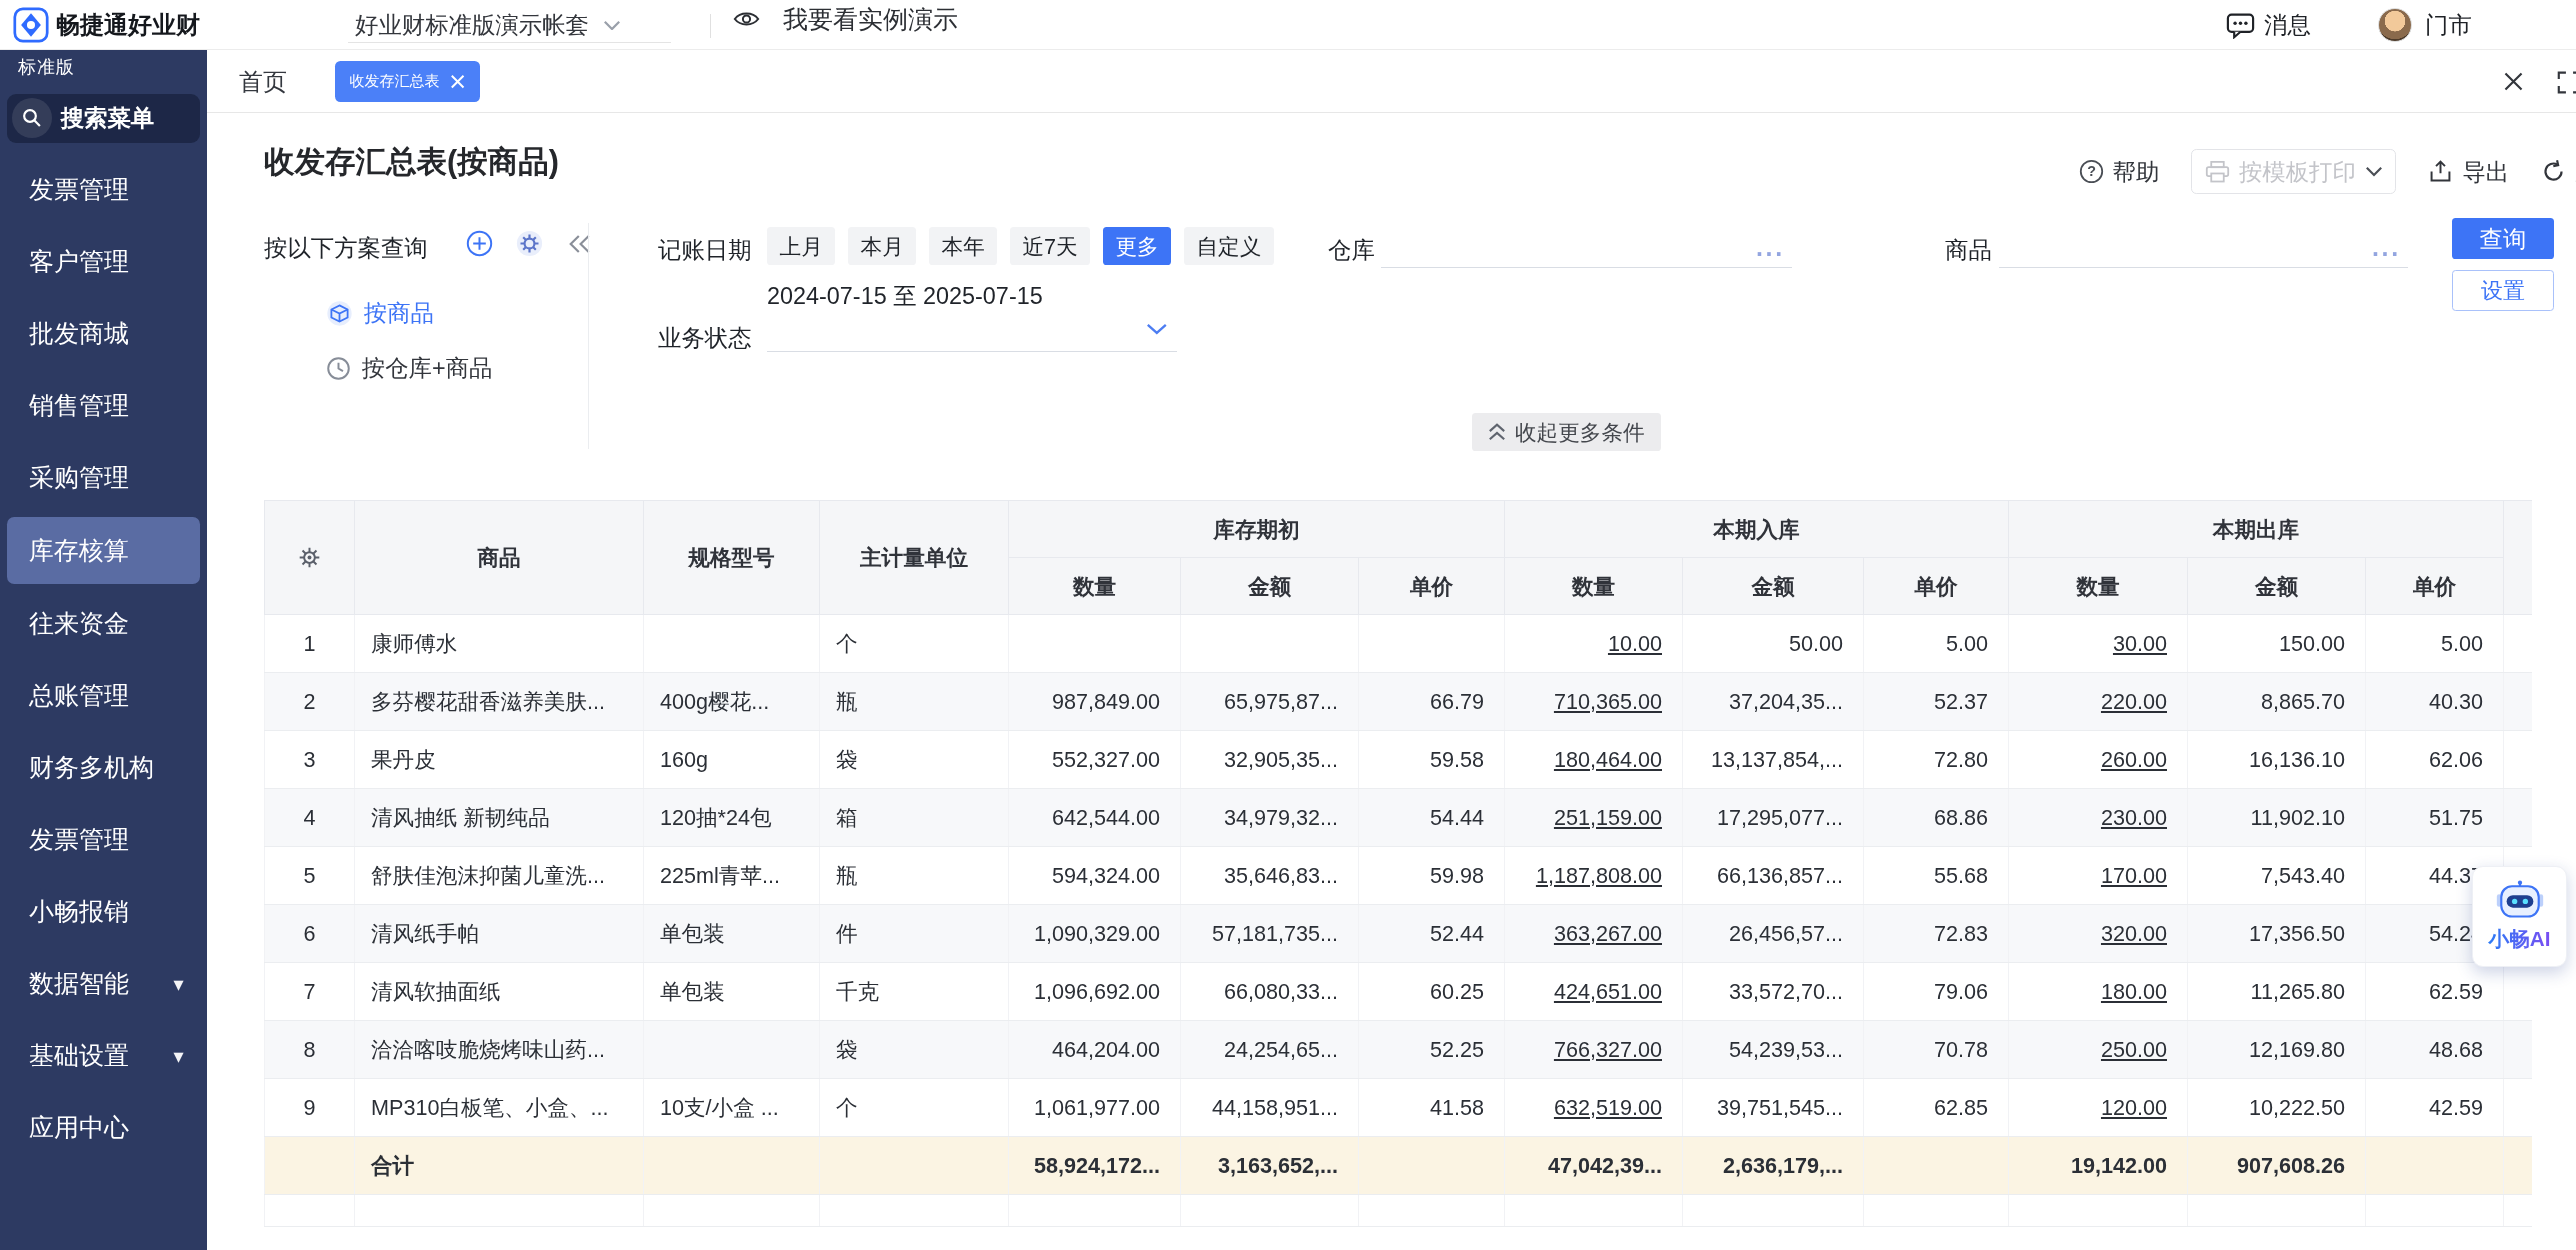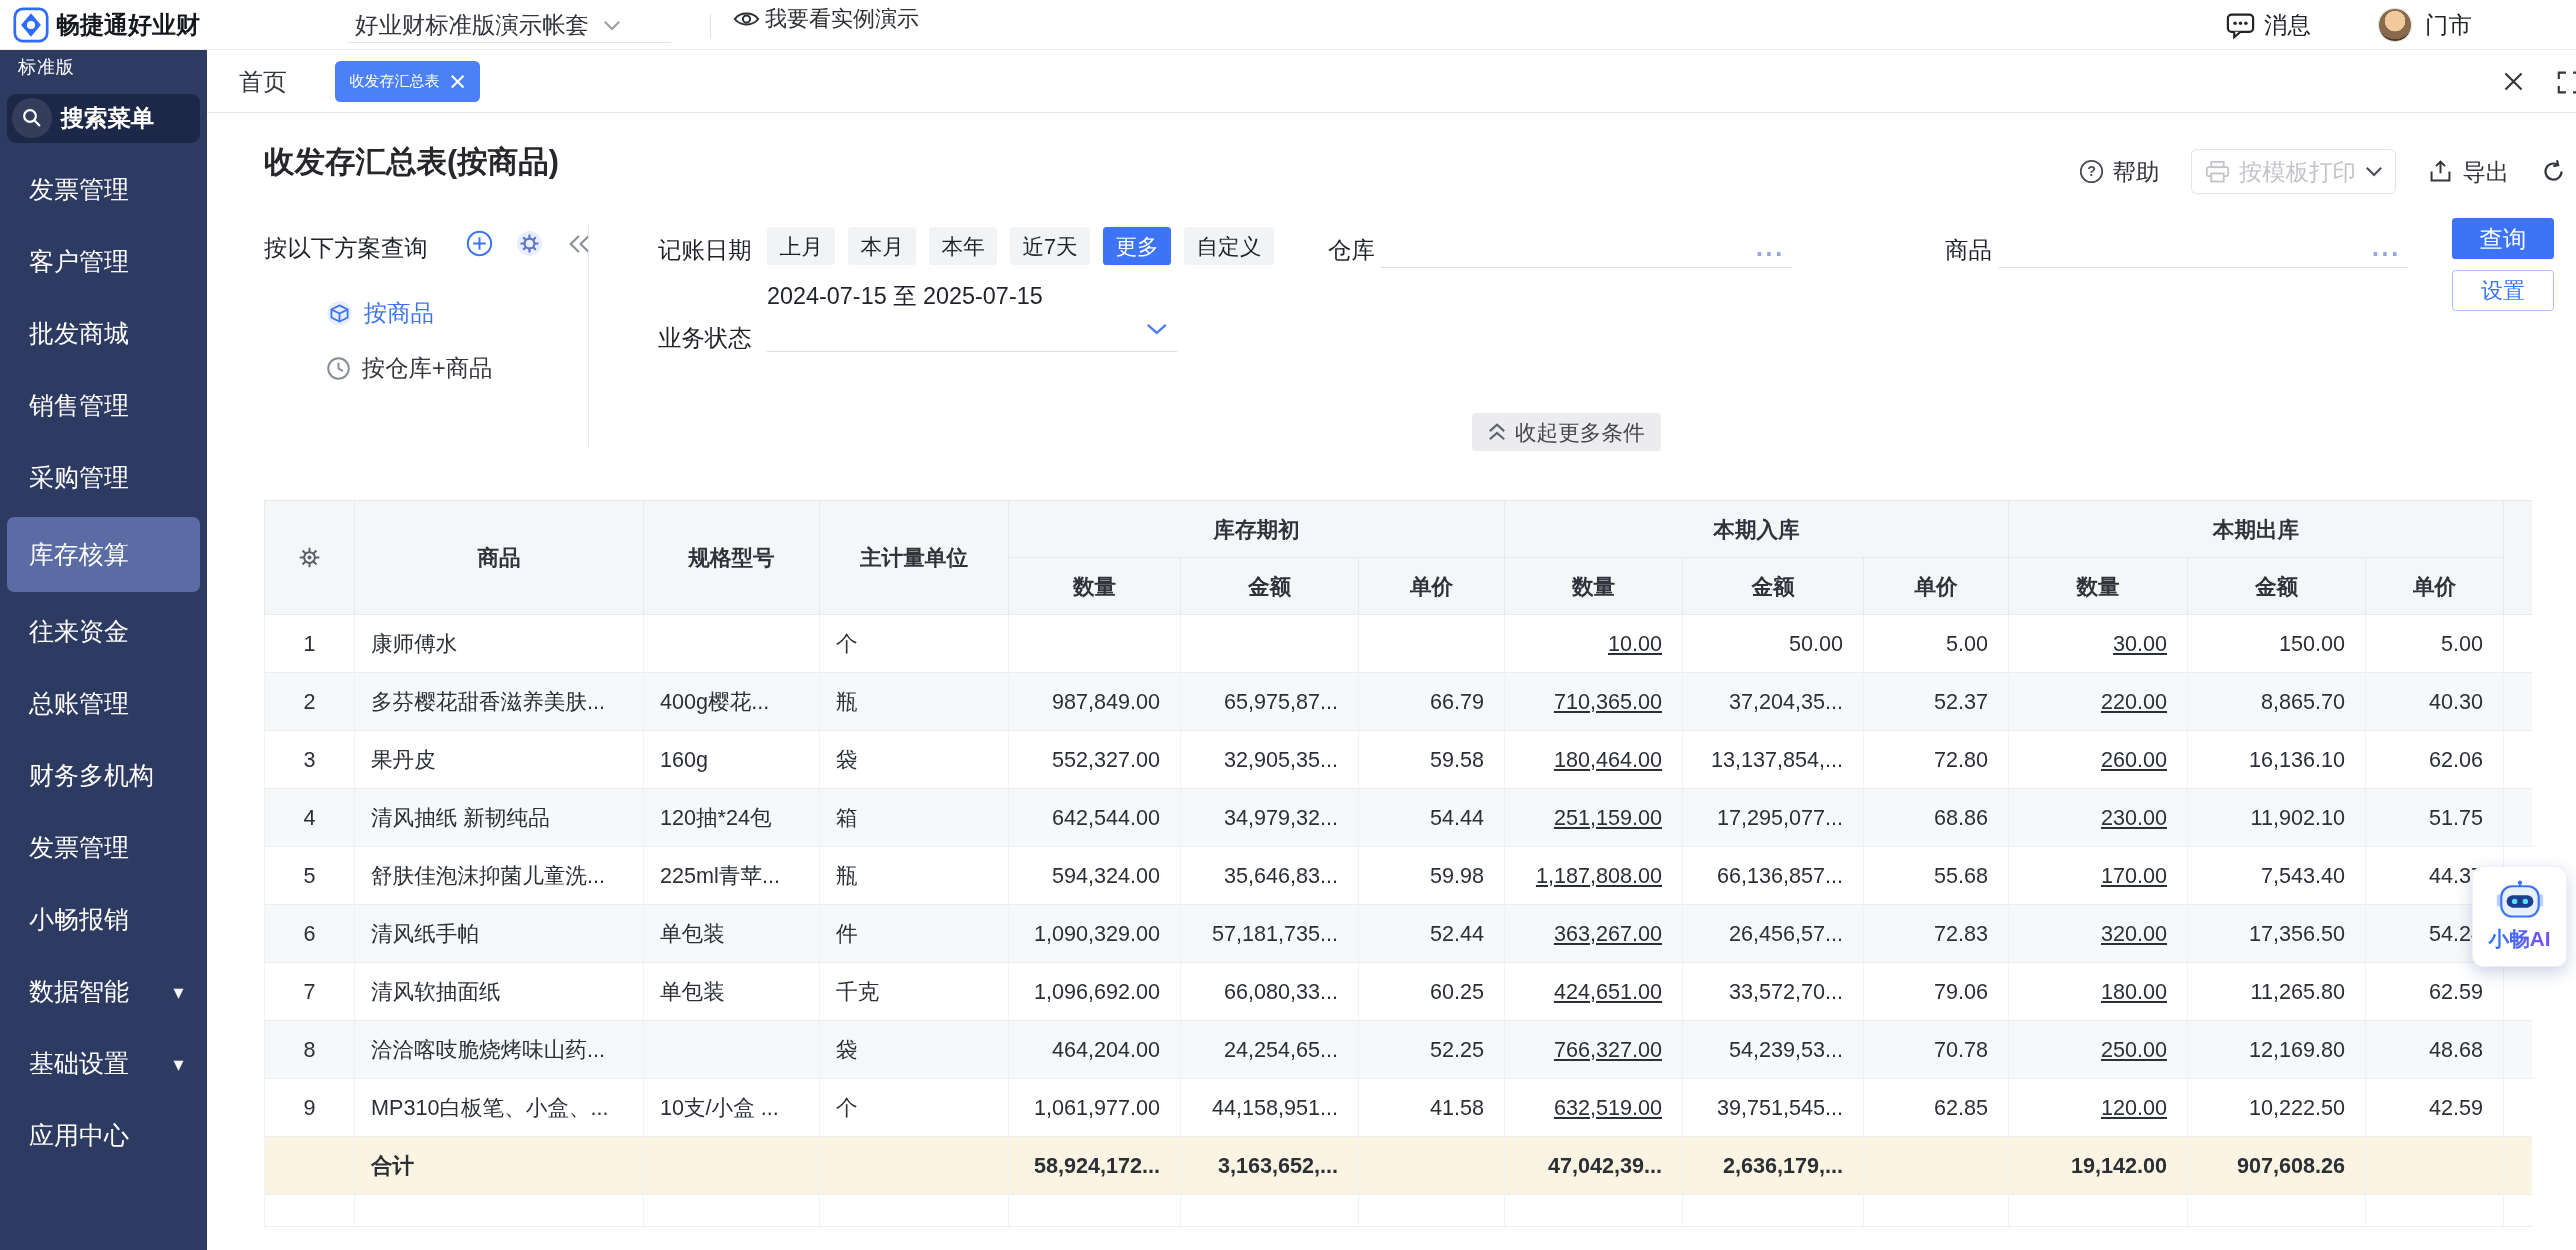--- a/index.html
+++ b/index.html
@@ -7,35 +7,35 @@
   body { font-family:"Liberation Sans","DejaVu Sans",sans-serif; background:#fff; position:relative; overflow:hidden; color:#2b2f36; }
   svg { display:block; }
 
   
   .topbar { position:absolute; left:0; top:0; width:2576px; height:50px; background:#fff; border-bottom:0.9px solid #ececec; z-index:40; }
   .logo-box { position:absolute; left:12.6px; top:7.2px; }
   .logo-text { position:absolute; left:56px; top:0; height:50px; display:flex; align-items:center; font-size:24px; font-weight:700; color:#15181d; }
   .account { position:absolute; left:355px; top:0; height:50px; display:flex; align-items:center; gap:14.4px; font-size:23.4px; color:#33363c; cursor:pointer; }
   .account-underline { position:absolute; left:348px; bottom:6.3px; width:323px; height:0.9px; background:#e4e4e4; }
   .tb-divider { position:absolute; left:710px; top:14.4px; width:0.9px; height:23.4px; background:#e0e0e0; }
-  .demo { position:absolute; left:733px; top:0; height:38px; display:flex; align-items:center; gap:5px; font-size:22px; color:#2c2f34; cursor:pointer; }
+  .demo { position:absolute; left:733px; top:0; height:38px; display:flex; align-items:center; gap:23px; font-size:25px; color:#2c2f34; cursor:pointer; }
   .msg { position:absolute; left:2226px; top:0; height:50px; display:flex; align-items:center; gap:9px; font-size:23.4px; color:#1f2227; cursor:pointer; }
   .avatar { position:absolute; left:2378px; top:8px; width:34px; height:34px; border-radius:50%;
             background:radial-gradient(circle at 50% 38%, #f2c99a 0 40%, #8a6a4c 41% 70%, #4d3b2a 71%); border:0.9px solid #ddd; }
   .user-name { position:absolute; left:2425px; top:0; height:50px; display:flex; align-items:center; font-size:23.4px; color:#1f2227; }
 
   
   .sidebar { position:absolute; left:0; top:50px; width:207px; height:1200px; background:#2d3a62; z-index:30; }
   .edition { padding:5.4px 0 0 18px; color:#fff; font-size:18px; letter-spacing:0.9px; }
   .search-box { margin:14.4px 7.2px 7.2px; height:49px; background:rgba(8,14,34,.42); border-radius:9px; display:flex; align-items:center; color:#fff; cursor:pointer; }
   .search-icon-wrap { width:40px; height:40px; margin-left:4.5px; border-radius:50%; background:rgba(255,255,255,.10); display:flex; align-items:center; justify-content:center; }
   .search-label { font-size:23.4px; font-weight:700; margin-left:9px; }
   .menu { margin-top:10.8px; }
   .menu-item { position:relative; height:72px; display:flex; align-items:center; padding-left:29px; color:#fff; font-size:25px; cursor:pointer; }
-  .menu-item.active { background:#5a6ca3; border-radius:7.2px; margin:3.6px 7.2px; height:75px; padding-left:21.6px; }
+  .menu-item.active { background:#5a6ca3; border-radius:7.2px; margin:3.6px 7.2px; height:67px; padding-left:21.6px; }
   .mi-arrow { position:absolute; right:23.4px; font-size:20px; opacity:.95; }
 
   
   .tabbar { position:absolute; left:207px; top:50px; width:2369px; height:63px; background:#fff; border-bottom:0.9px solid #e7e7e7; z-index:20; }
   .tab-home { position:absolute; left:32px; top:0; height:63px; display:flex; align-items:center; font-size:24px; color:#34383f; cursor:pointer; }
   .tab-active { position:absolute; left:128px; top:10.8px; height:41px; background:#4b80f8; border-radius:5.4px; color:#fff; display:flex; align-items:center; padding:0 14.4px; font-size:15px; gap:10.8px; cursor:pointer; }
   .tabbar-close { position:absolute; right:50px; top:19px; cursor:pointer; }
   .tabbar-expand { position:absolute; right:-7.2px; top:20px; cursor:pointer; }
 
   

